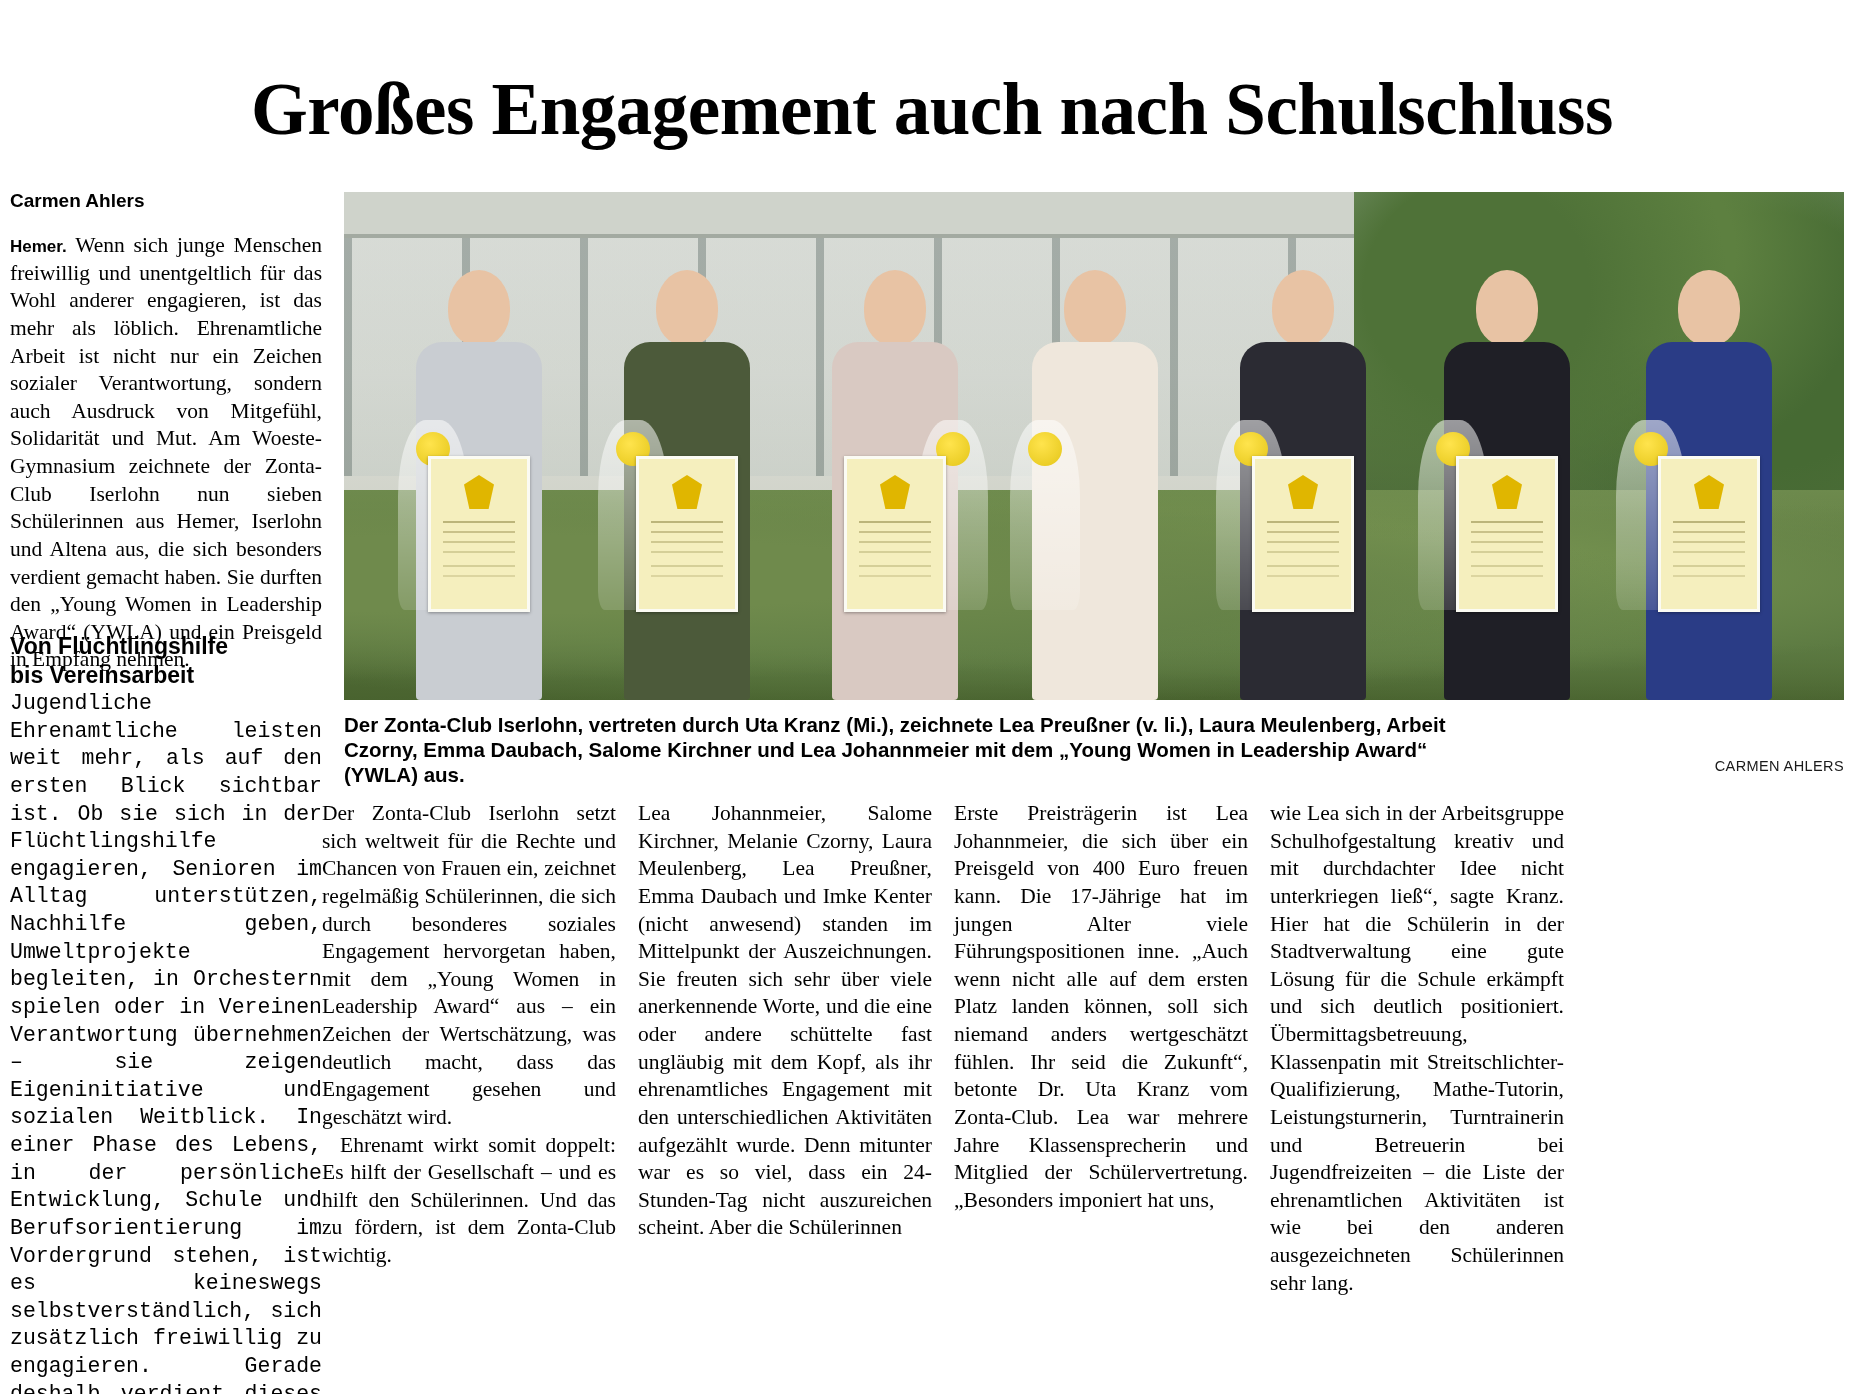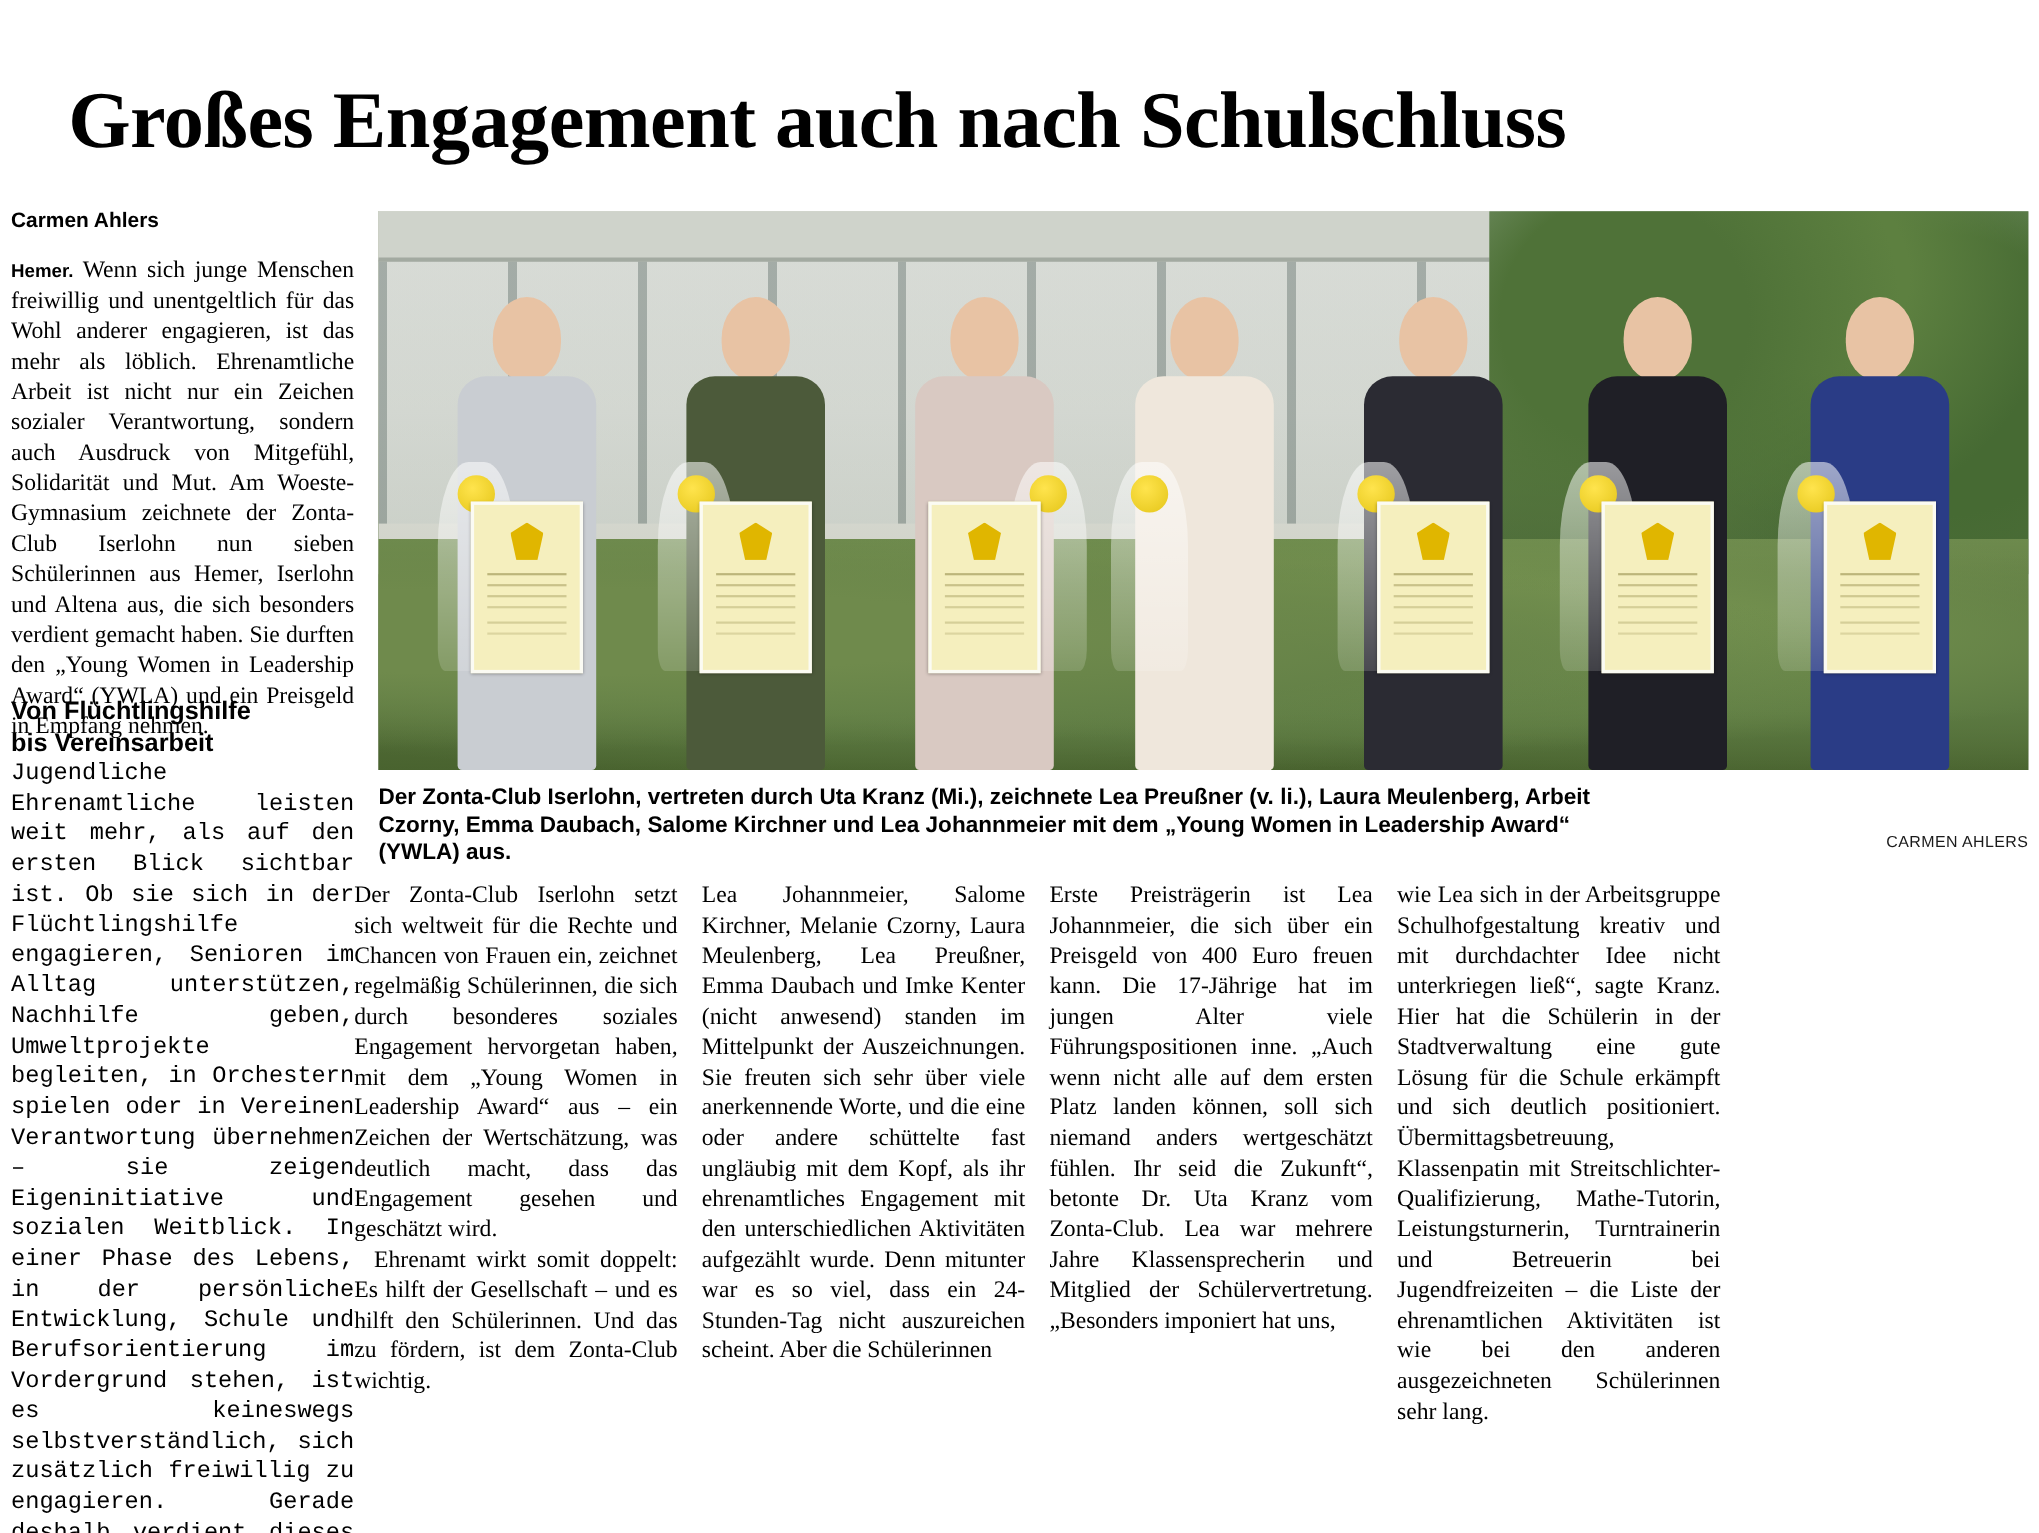--- a/index.html
+++ b/index.html
@@ -26,21 +26,21 @@
   .headline {
     position: absolute;
     left: 62px;
     top: 24px;
     width: 1740px;
     font-family: "Liberation Serif", serif;
     font-size: 73px;
     line-height: 1.0;
     font-weight: 700;
     letter-spacing: -0.5px;
-    text-align: left;
+    text-align: center;
     white-space: nowrap;
   }
   .subheadline {
     position: absolute;
     left: 10px;
     top: 128px;
     width: 1834px;
     text-align: center;
     font-family: "Liberation Serif", serif;
     font-size: 29.5px;

